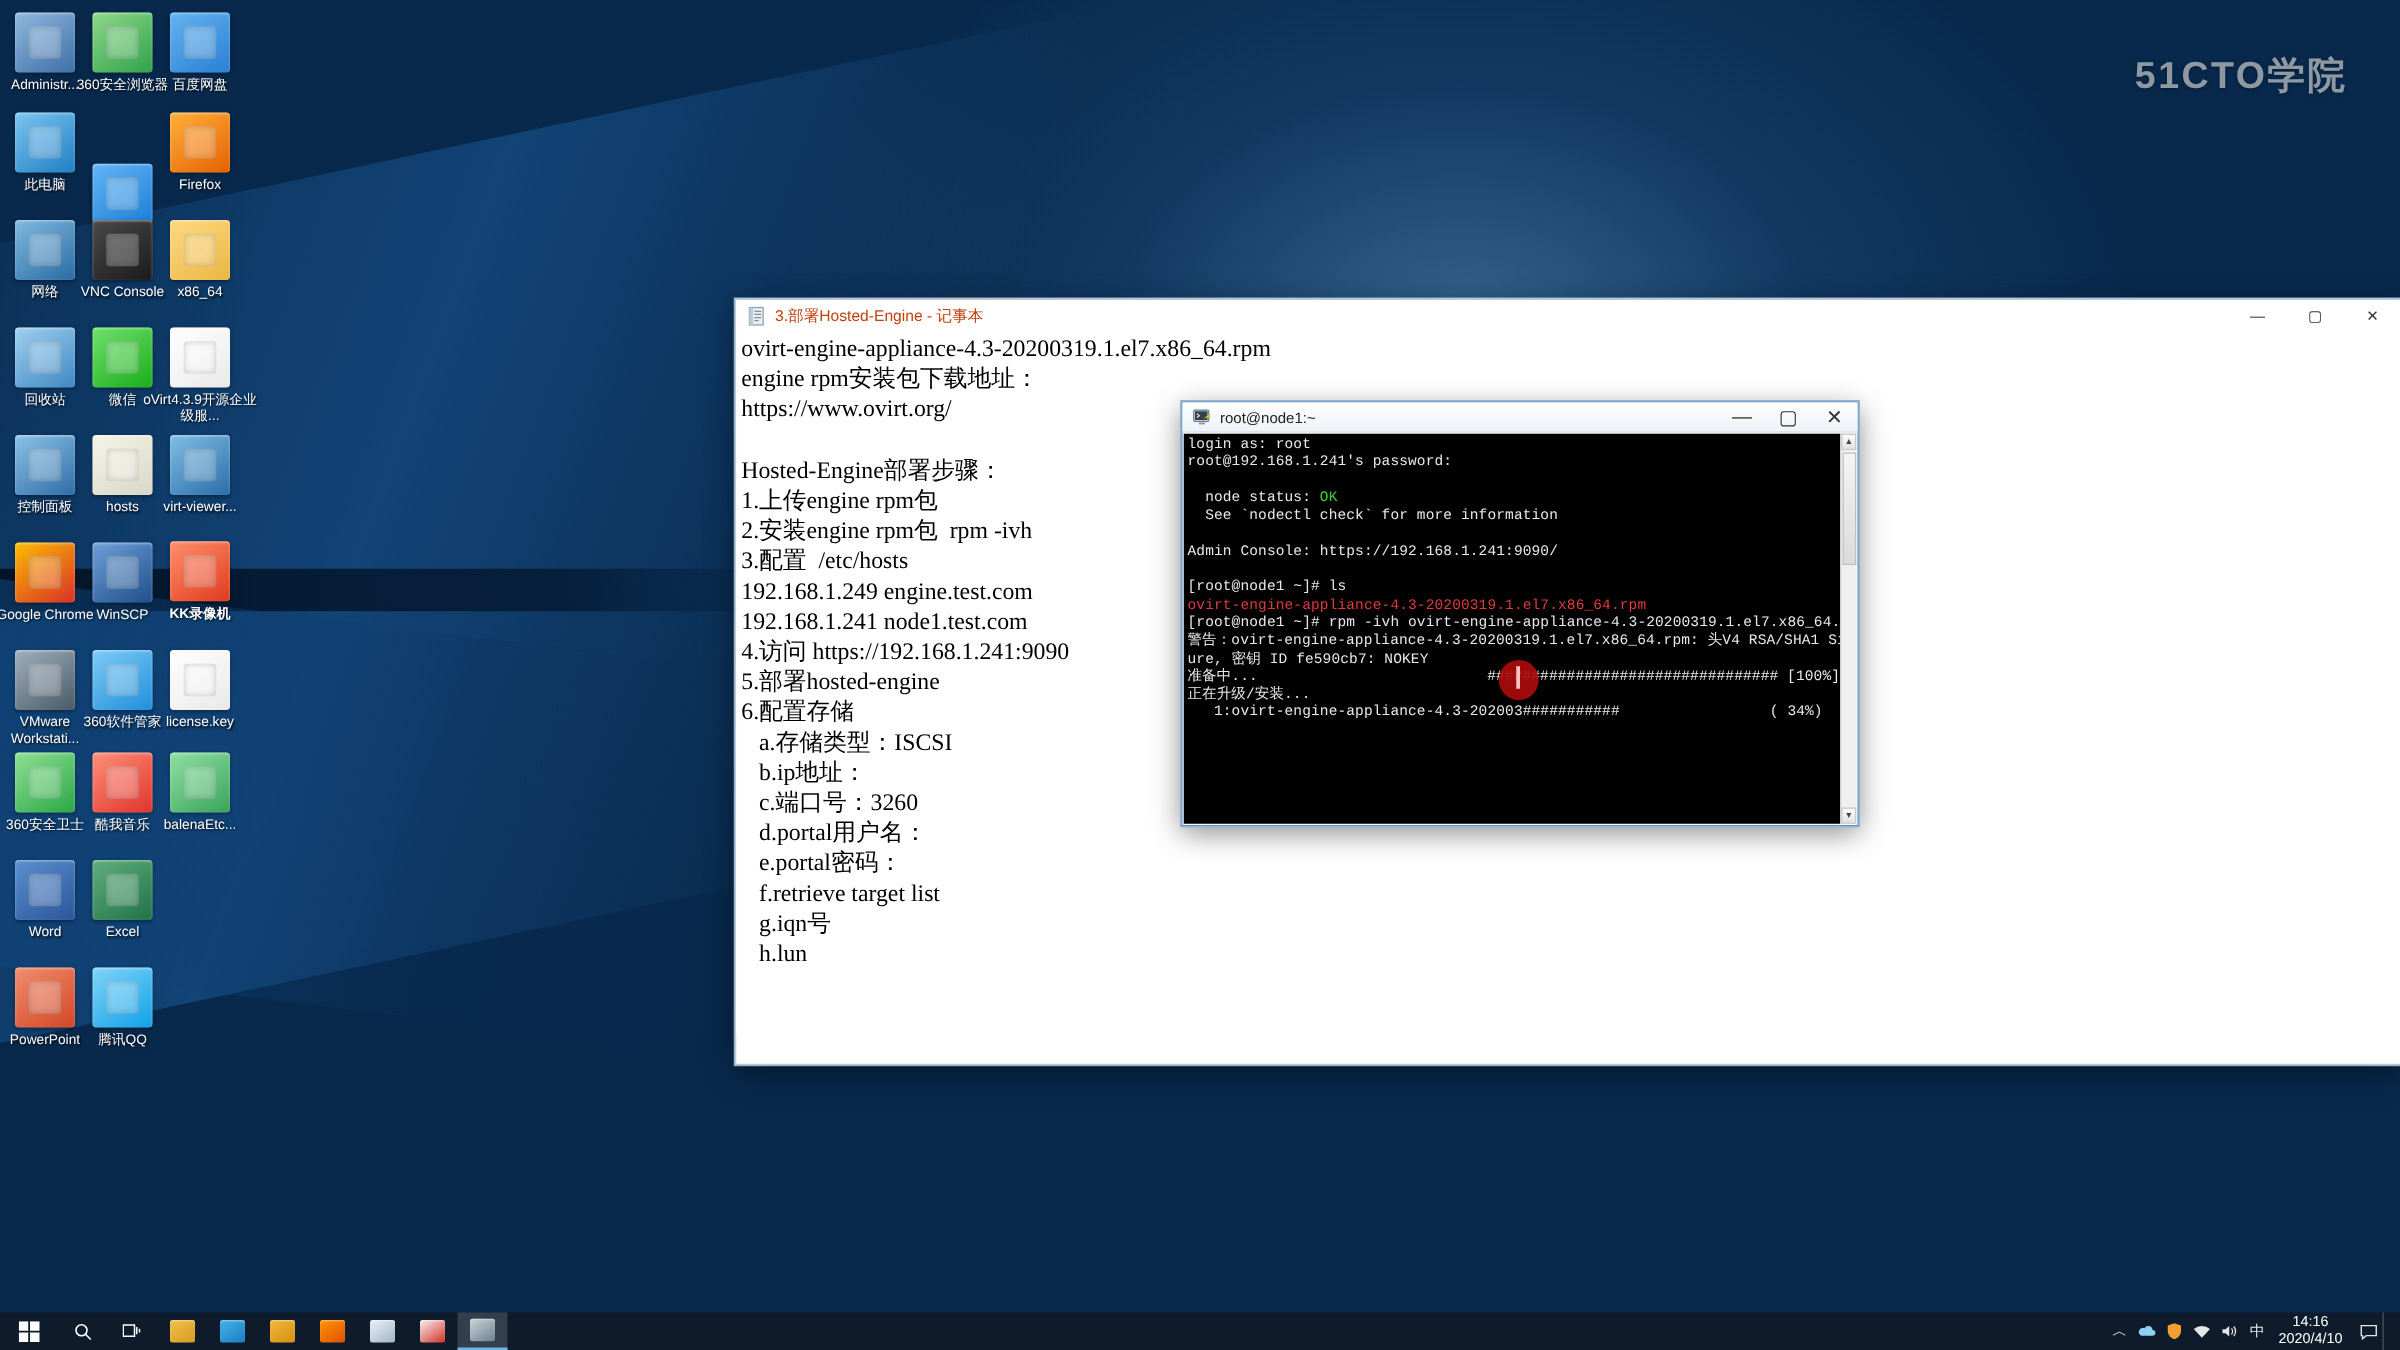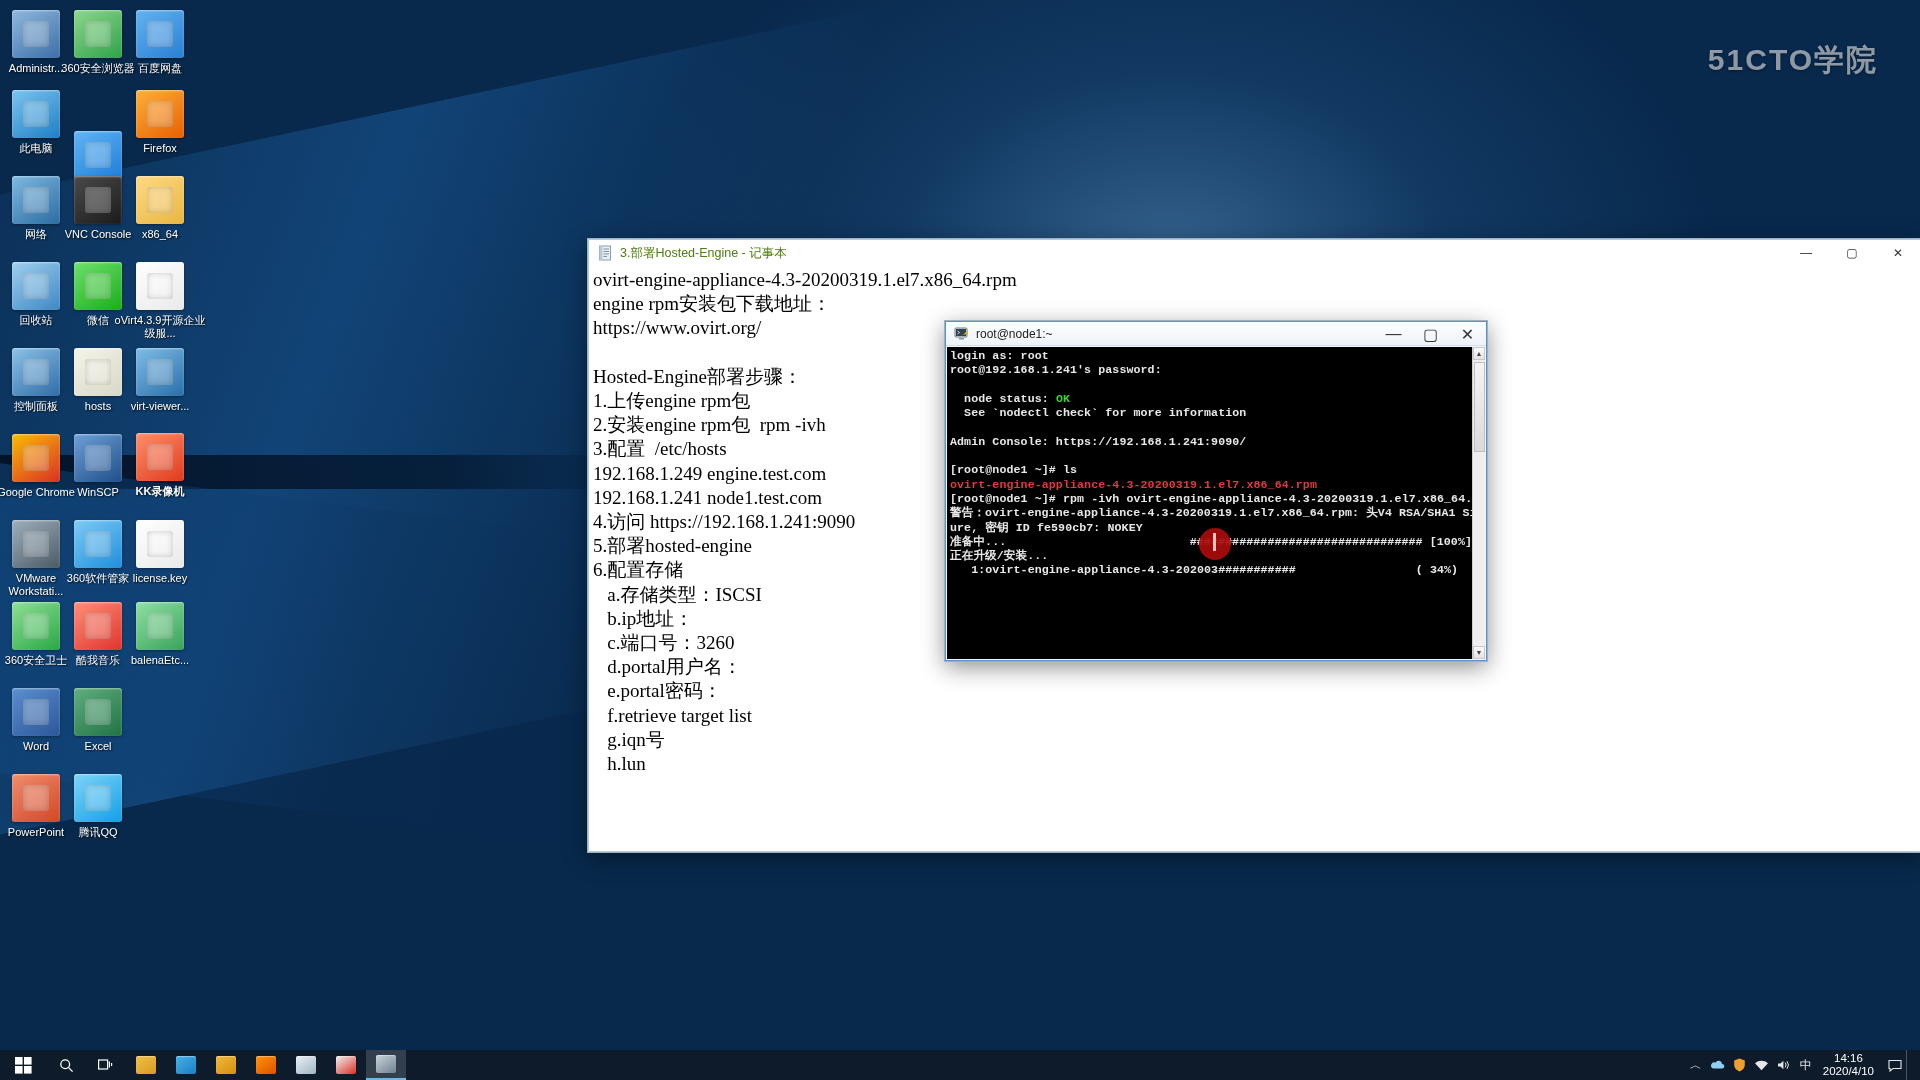--- a/index.html
+++ b/index.html
@@ -72,21 +72,21 @@
     left:588px; top:239px; width:1334px; height:613px;
     border:1px solid #b9c9d6; background:#fff;
   }
   #np-titlebar {
     height:26px; background:#fff; display:flex; align-items:center;
     padding-left:8px; position:relative;
   }
   #np-title-icon {
     width:16px; height:16px; margin-right:7px; position:relative; flex:none;
   }
-  #np-title-text { font-size:12.5px; color:#4d7c0f; }
+  #np-title-text { font-size:12.5px; color:#c2410c; }
   #np-ctrl { position:absolute; right:0; top:0; display:flex; }
   #np-ctrl div { width:46px; height:26px; display:flex; align-items:center; justify-content:center; font-size:12px; color:#333; }
   #np-menubar {
     height:22px; display:flex; align-items:center; padding-left:8px;
     border-bottom:1px solid #e3e3e3; background:#fff;
   }
   #np-menubar span { font-size:12.5px; color:#1b1b1b; margin-right:17px; }
   #np-body {
     padding:2px 0 0 2px; height:calc(100% - 49px); overflow:hidden;
     background:#fff;
@@ -109,21 +109,20 @@
     border-bottom:1px solid #d3e0ec;
   }
   #pt-icon { width:15px; height:15px; margin-right:7px; flex:none; position:relative; }
   #pt-title { font-size:12px; color:#222; }
   #pt-ctrl { position:absolute; right:0; top:0; display:flex; height:24px; }
   #pt-ctrl > div { width:37px; height:24px; display:flex; align-items:center; justify-content:center; color:#333; }
   #pt-console {
     position:absolute; left:1px; top:25px; right:13px; bottom:1px;
     background:#000; overflow:hidden;
     padding:2px 0 0 3px;
-    font-weight:bold;
   }
   #pt-text {
     font-family:"Liberation Mono", monospace;
     font-size:11.6px; line-height:14.3px; color:#d6d6d6;
     white-space:pre; letter-spacing:0.1px;
   }
   .t-green { color:#33d633; }
   .t-red   { color:#e03b3b; }
   .t-white { color:#e8e8e8; }
   #pt-scroll {

